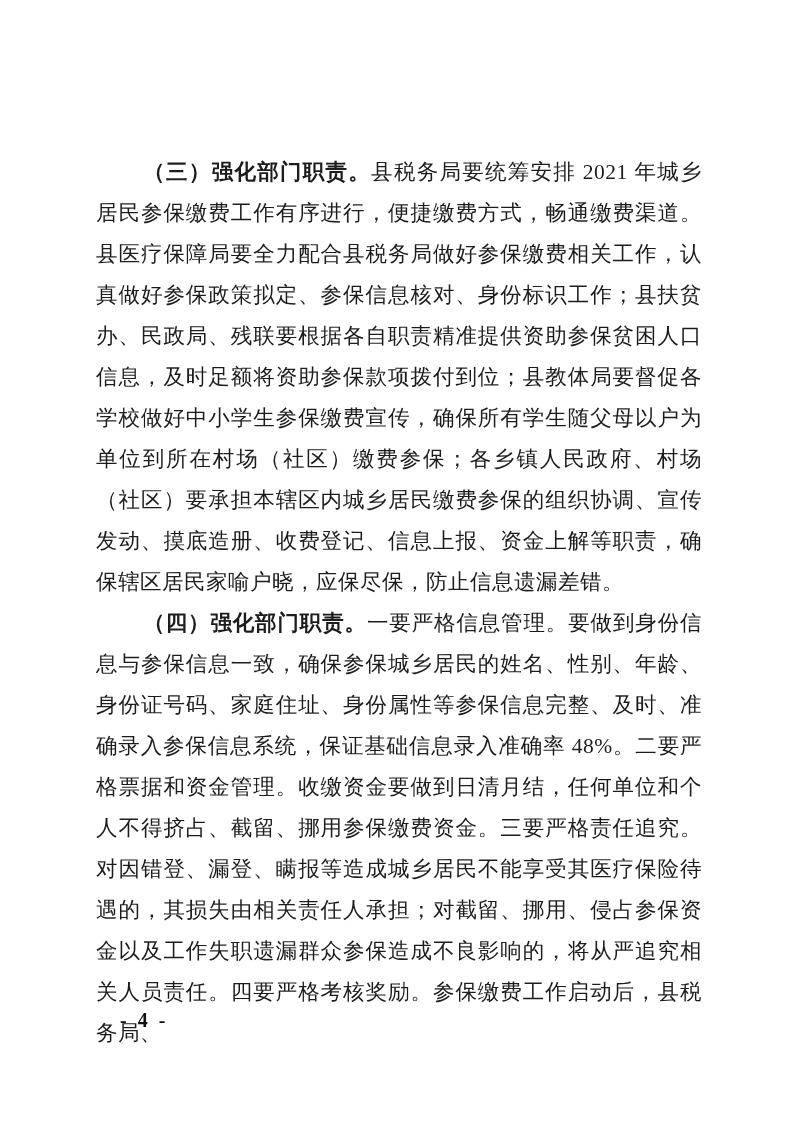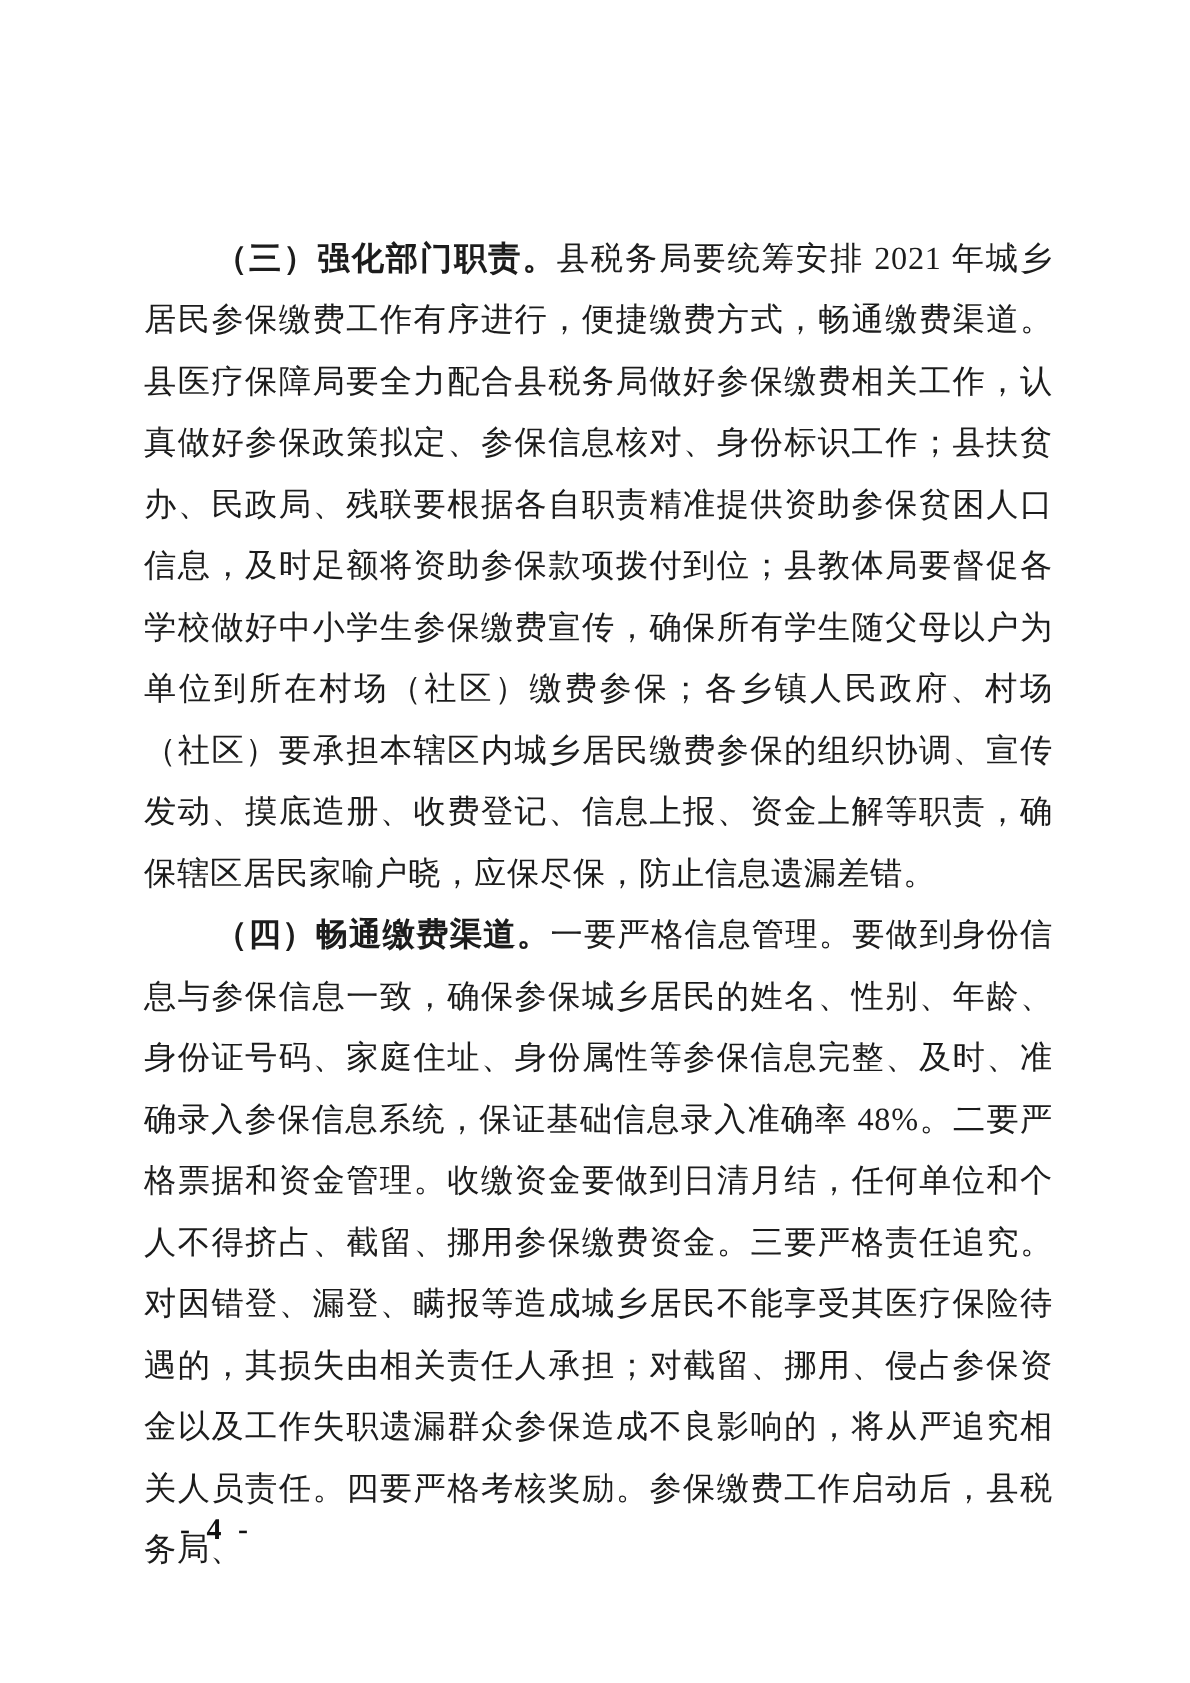--- a/index.html
+++ b/index.html
@@ -50,19 +50,19 @@
 </style>
 </head>
 <body>
 
 <div class="page">
 
   <div class="doc-body">
 
     <p><span class="para-lead">（三）强化部门职责。</span><span>县税务局要统筹安排 2021 年城乡居民参保缴费工作有序进行，便捷缴费方式，畅通缴费渠道。县医疗保障局要全力配合县税务局做好参保缴费相关工作，认真做好参保政策拟定、参保信息核对、身份标识工作；县扶贫办、民政局、残联要根据各自职责精准提供资助参保贫困人口信息，及时足额将资助参保款项拨付到位；县教体局要督促各学校做好中小学生参保缴费宣传，确保所有学生随父母以户为单位到所在村场（社区）缴费参保；各乡镇人民政府、村场（社区）要承担本辖区内城乡居民缴费参保的组织协调、宣传发动、摸底造册、收费登记、信息上报、资金上解等职责，确保辖区居民家喻户晓，应保尽保，防止信息遗漏差错。</span></p>
 
-    <p><span class="para-lead">（四）畅通缴费渠道。</span><span>一要严格信息管理。要做到身份信息与参保信息一致，确保参保城乡居民的姓名、性别、年龄、身份证号码、家庭住址、身份属性等参保信息完整、及时、准确录入参保信息系统，保证基础信息录入准确率 48%。二要严格票据和资金管理。收缴资金要做到日清月结，任何单位和个人不得挤占、截留、挪用参保缴费资金。三要严格责任追究。对因错登、漏登、瞒报等造成城乡居民不能享受其医疗保险待遇的，其损失由相关责任人承担；对截留、挪用、侵占参保资金以及工作失职遗漏群众参保造成不良影响的，将从严追究相关人员责任。四要严格考核奖励。参保缴费工作启动后，县税务局、</span></p>
+    <p><span class="para-lead">（四）强化部门职责。</span><span>一要严格信息管理。要做到身份信息与参保信息一致，确保参保城乡居民的姓名、性别、年龄、身份证号码、家庭住址、身份属性等参保信息完整、及时、准确录入参保信息系统，保证基础信息录入准确率 48%。二要严格票据和资金管理。收缴资金要做到日清月结，任何单位和个人不得挤占、截留、挪用参保缴费资金。三要严格责任追究。对因错登、漏登、瞒报等造成城乡居民不能享受其医疗保险待遇的，其损失由相关责任人承担；对截留、挪用、侵占参保资金以及工作失职遗漏群众参保造成不良影响的，将从严追究相关人员责任。四要严格考核奖励。参保缴费工作启动后，县税务局、</span></p>
 
   </div>
 
   <div class="page-number">- 4 -</div>
 
 </div>
 
 </body></html>

